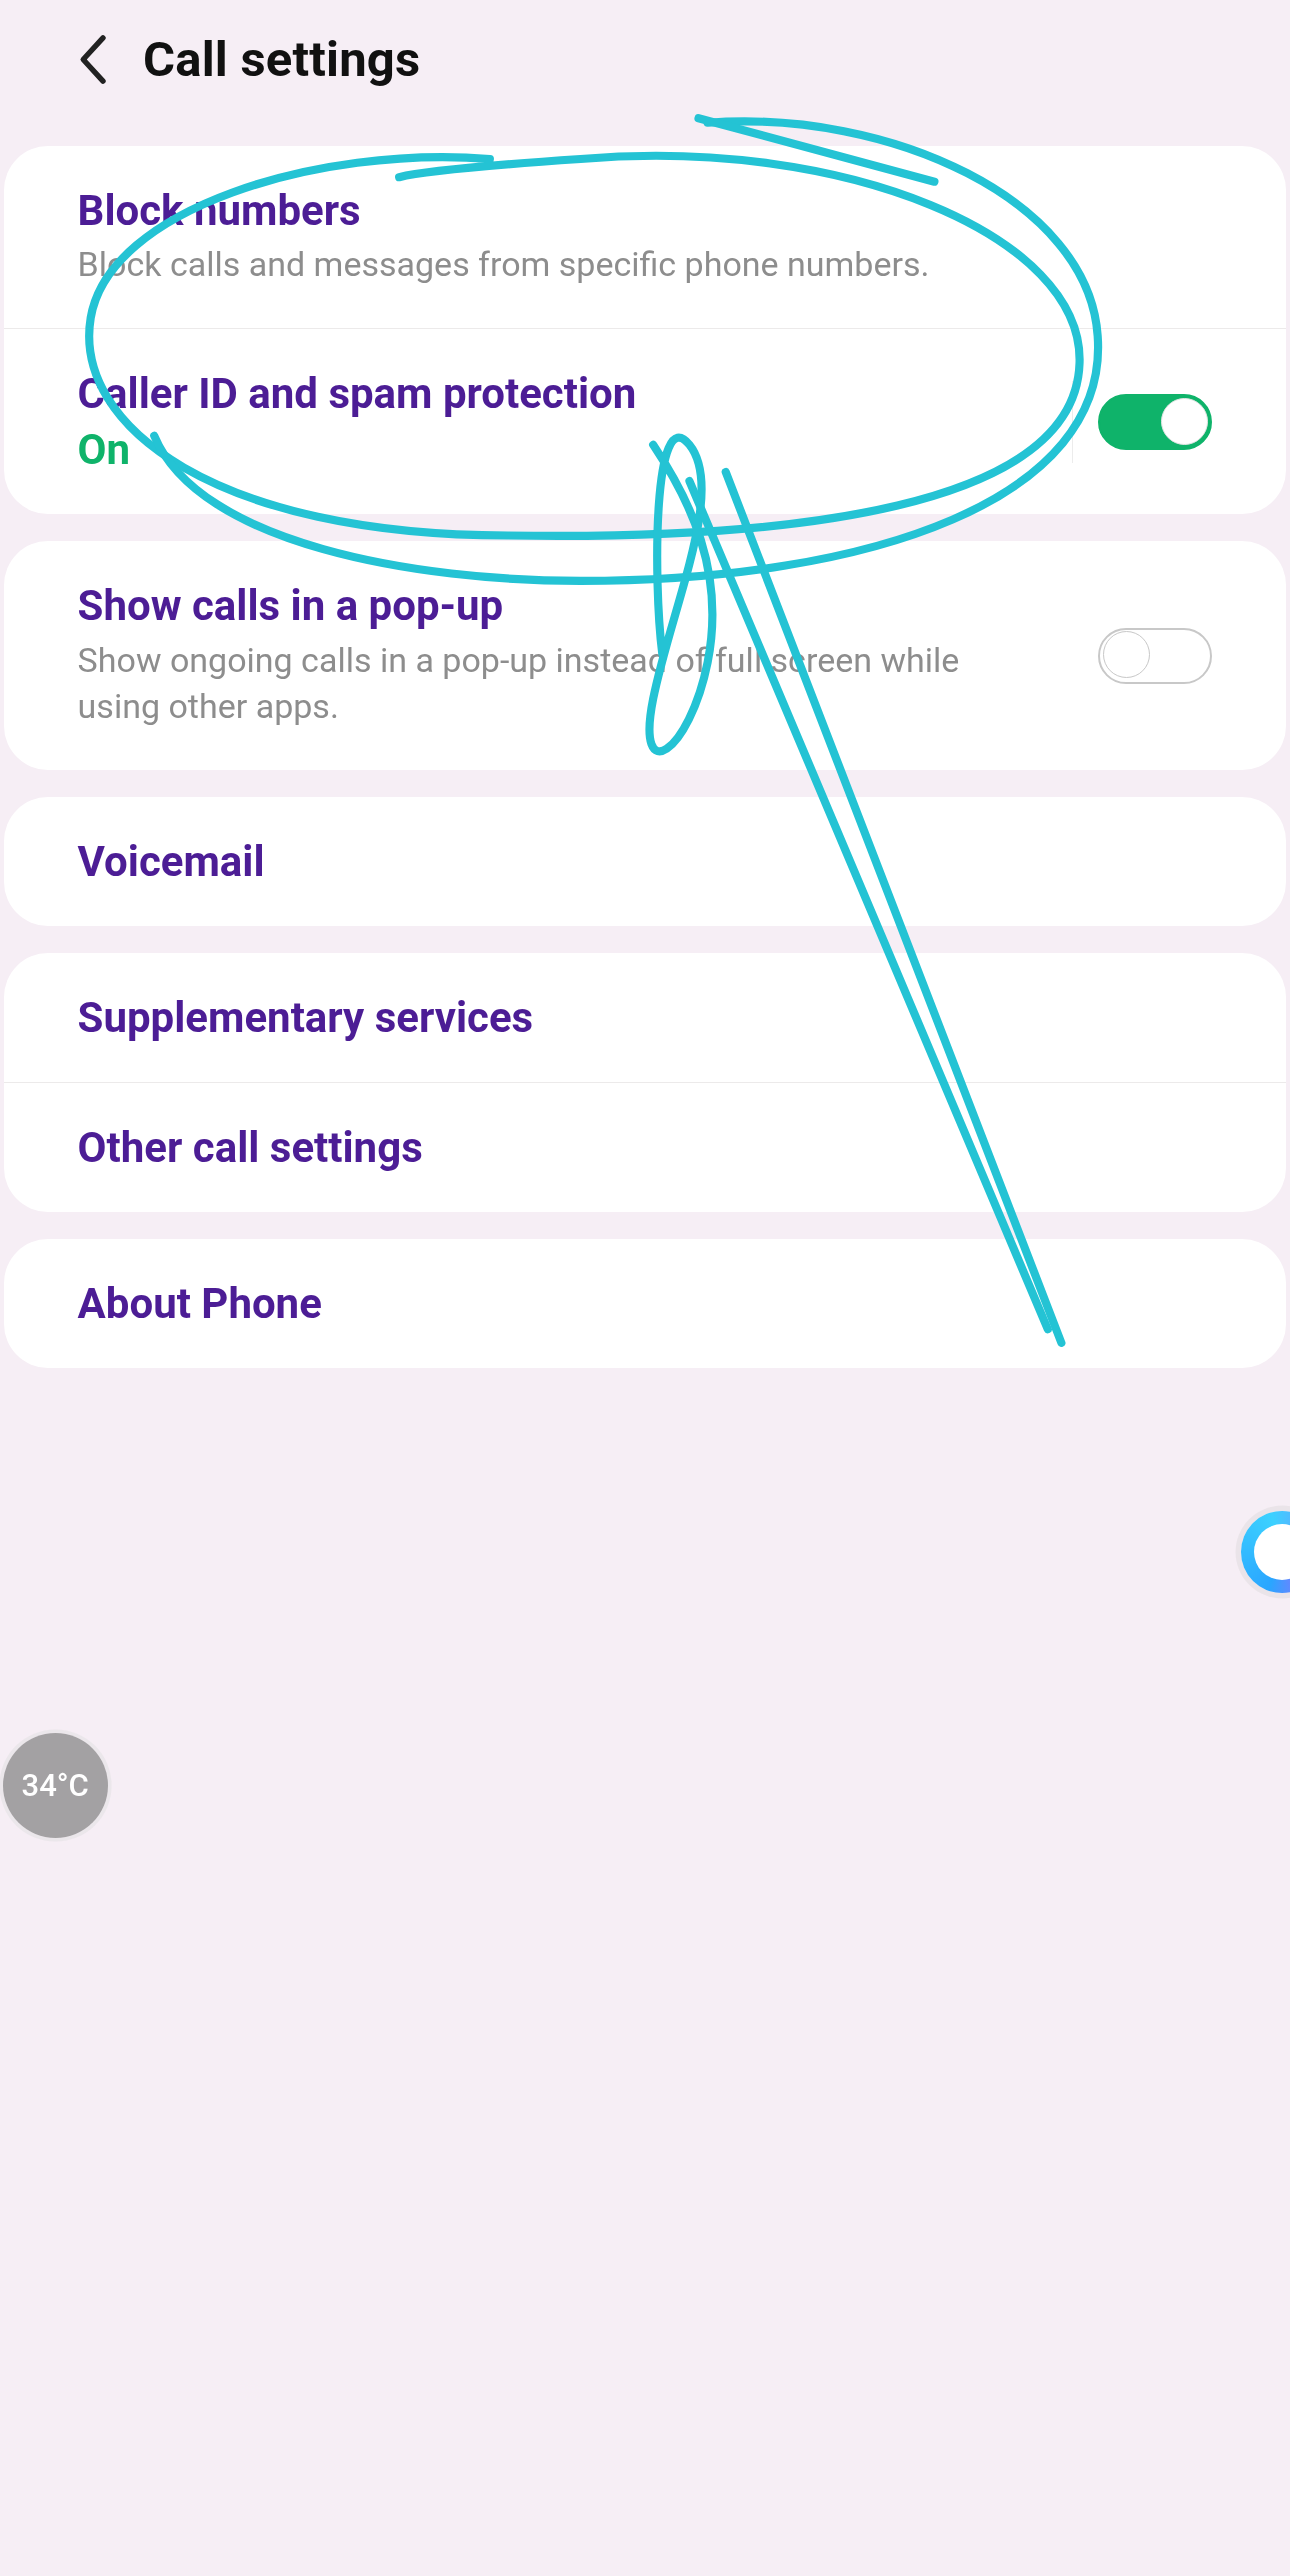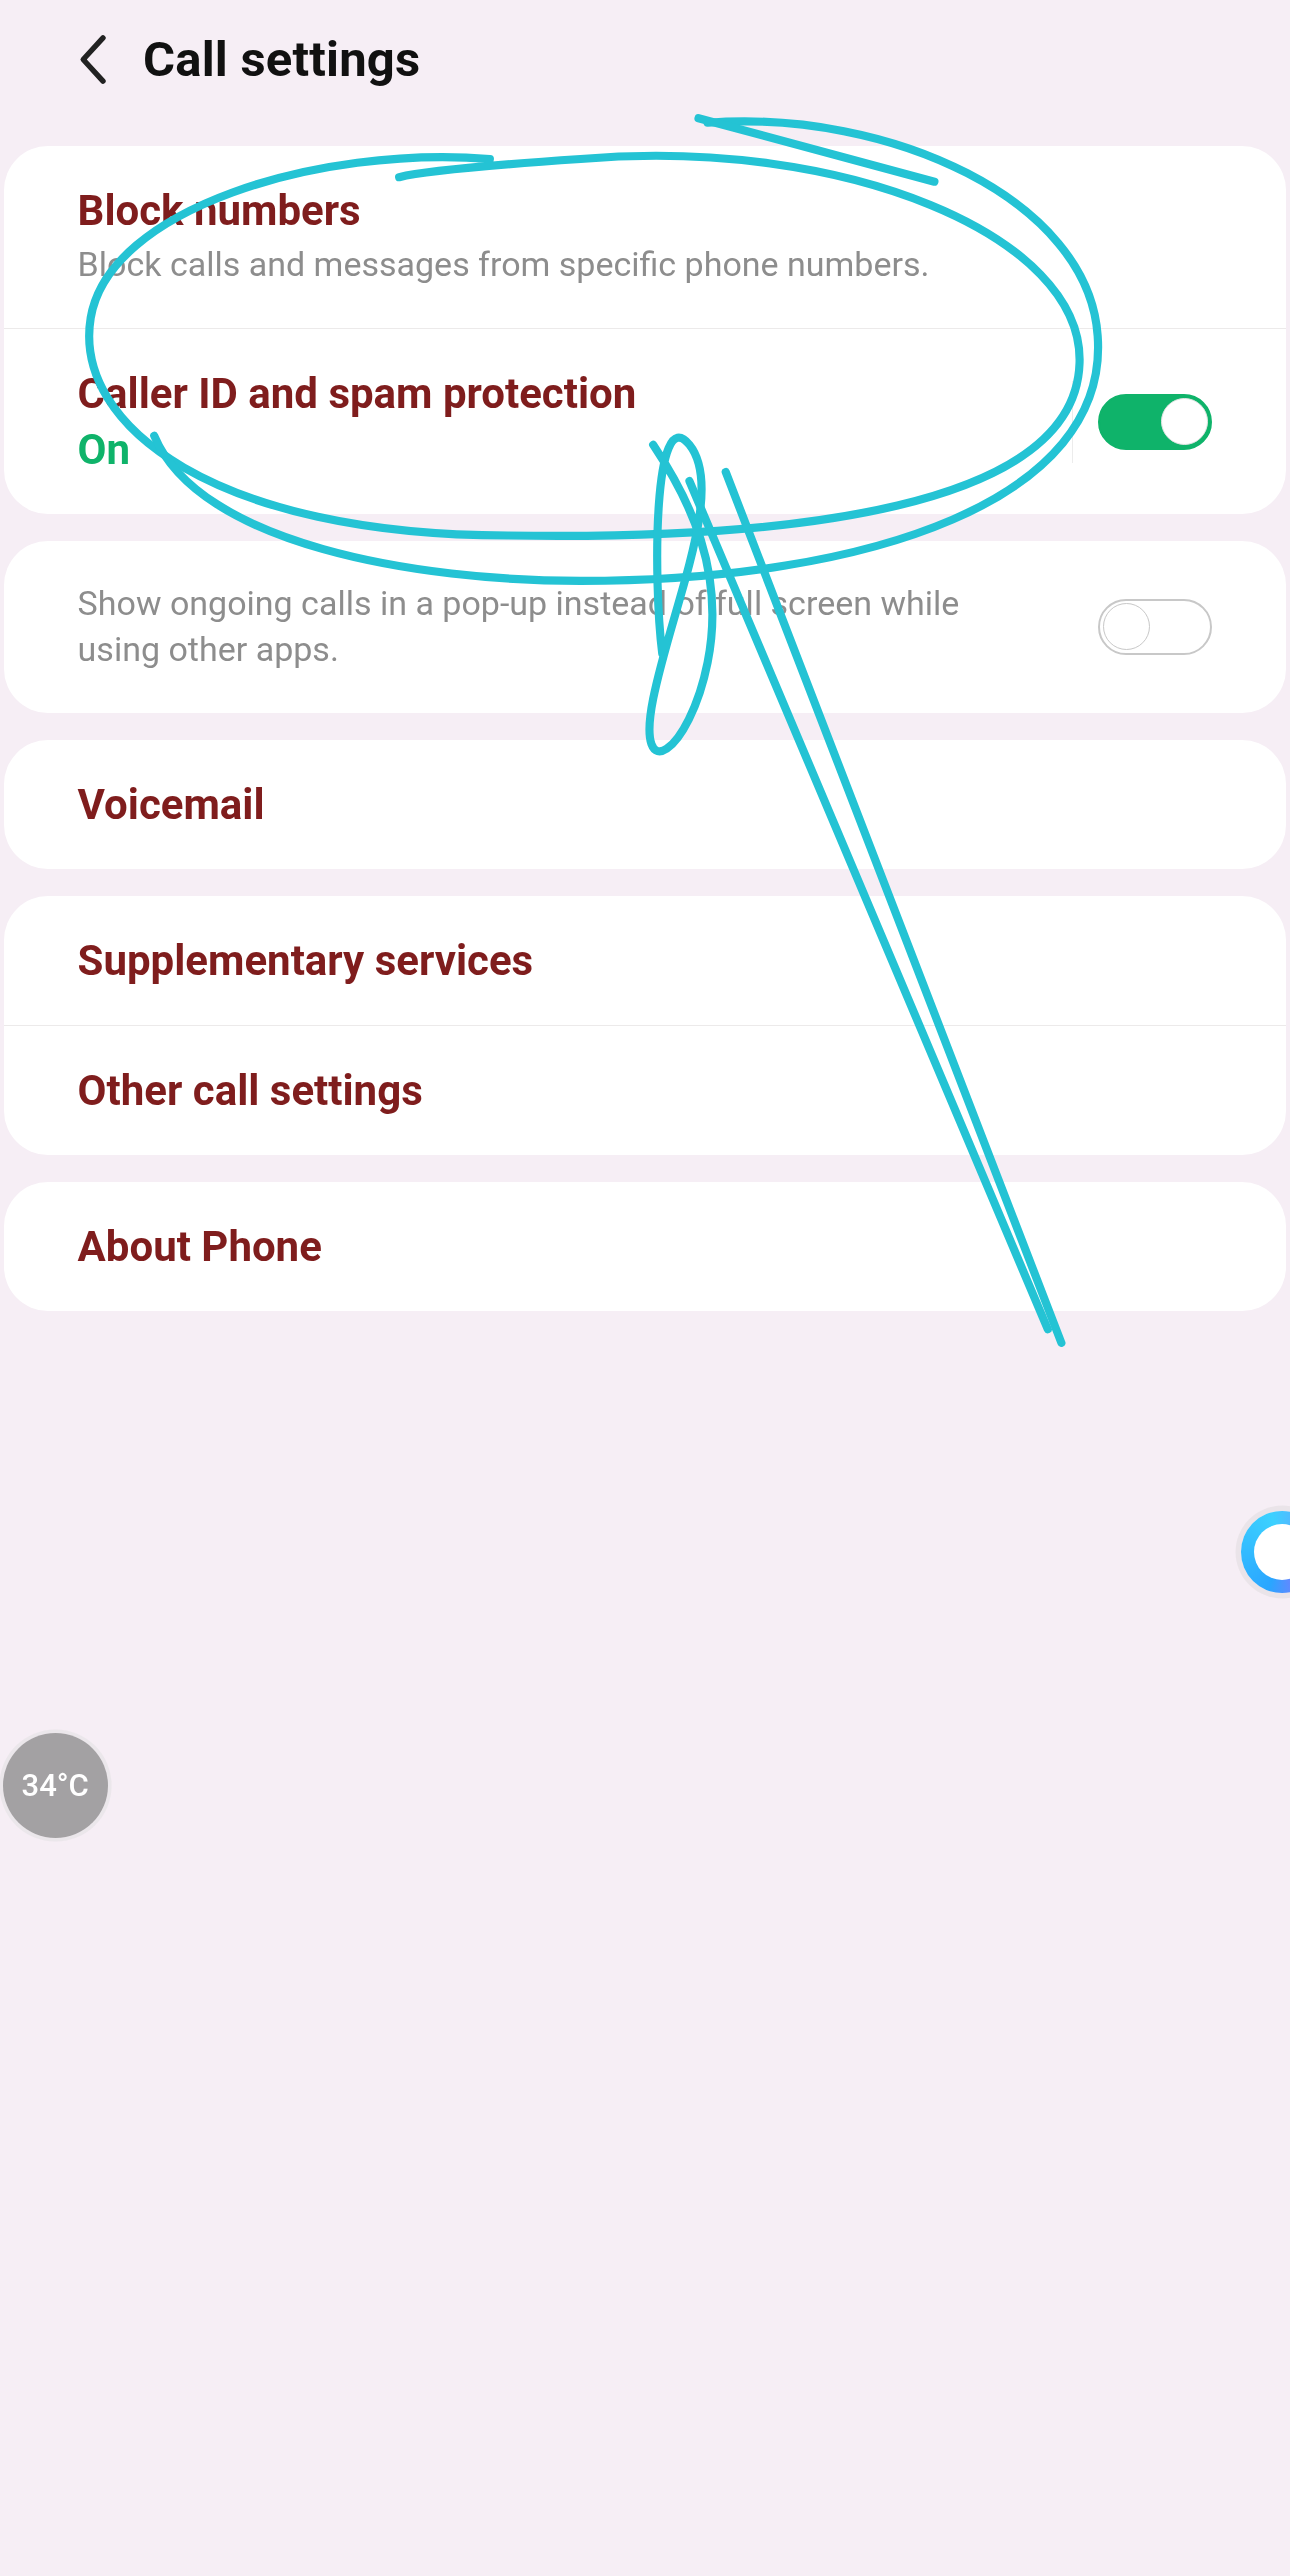--- a/index.html
+++ b/index.html
@@ -38,21 +38,21 @@
     align-items: center;
     padding: 40px 74px 40px 74px;
     gap: 36px;
     border-top: 0.9px solid #eceaea;
   }
   .row:first-child { border-top: none; }
   .row-texts { flex: 1 1 auto; display:flex; flex-direction:column; gap:7.3px; }
   .row-title {
     font-size: 42px;
     font-weight: 700;
-    color: #7f1d1d;
+    color: #4c1d95;
   }
   .row-sub {
     font-size: 34px;
     font-weight: 400;
     color: #8d8d8d;
     line-height: 1.35;
     max-width: 916px;
   }
   .row-status-on {
     font-size: 42px;
@@ -169,20 +169,21 @@
       <div class="toggle on">
           <div class="knob"></div>
         </div>
     </div>
   </div>
 </div>
 
 <div class="card">
   <div class="row">
     <div class="row-texts">
+      <div class="row-title">Show calls in a pop-up</div>
       <div class="row-sub">Show ongoing calls in a pop-up instead of full screen while using other apps.</div>
     </div>
     <div class="toggle">
         <div class="knob"></div>
       </div>
   </div>
 </div>
 
 <div class="card">
   <div class="row">

